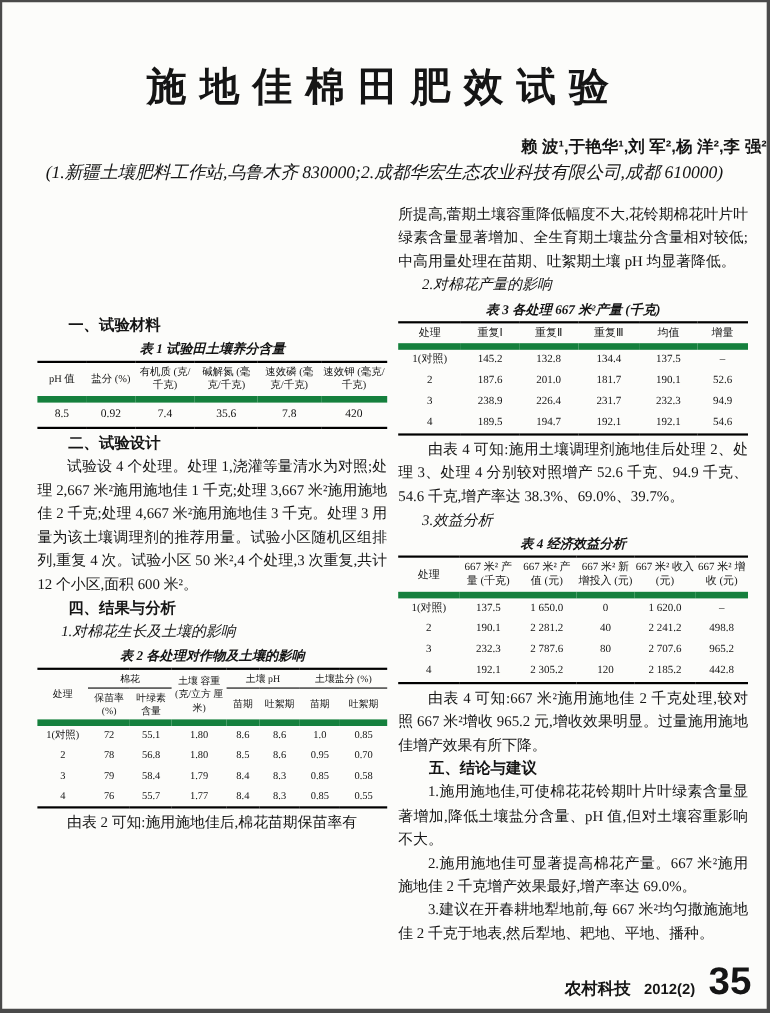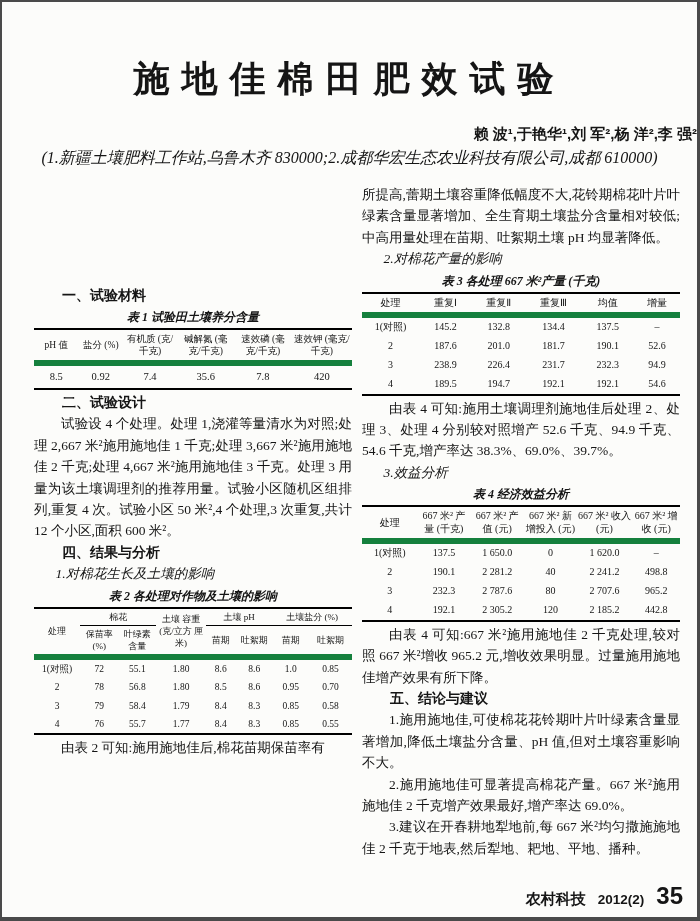--- a/index.html
+++ b/index.html
@@ -46,21 +46,21 @@
   .t2 td { font-size:9.5px; line-height:12px; padding:3.2px 0; }
   
   .t3 th, .t4 th { font-size:10px; line-height:12.5px; padding:3px 1px; }
   .t3 td, .t4 td { font-size:10px; line-height:12.5px; padding:3.2px 1px; }
   .footer {
     position:absolute; right:14px; bottom:8px; display:flex; align-items:baseline; gap:12px;
     font-family:"Liberation Sans", sans-serif; font-weight:bold;
   }
   .footer .journal { font-size:15px; }
   .footer .issue { font-size:13.5px; }
-  .footer .pageno { font-size:24px; line-height:27px; }
+  .footer .pageno { font-size:35px; line-height:27px; }
 </style>
 </head>
 <body>
 
 <div class="page">
 
   <div class="title">施地佳棉田肥效试验</div>
   <div class="authors">赖 波¹,于艳华¹,刘 军²,杨 洋²,李 强²</div>
   <div class="affiliation">(1.新疆土壤肥料工作站,乌鲁木齐 830000;2.成都华宏生态农业科技有限公司,成都 610000)</div>
 

